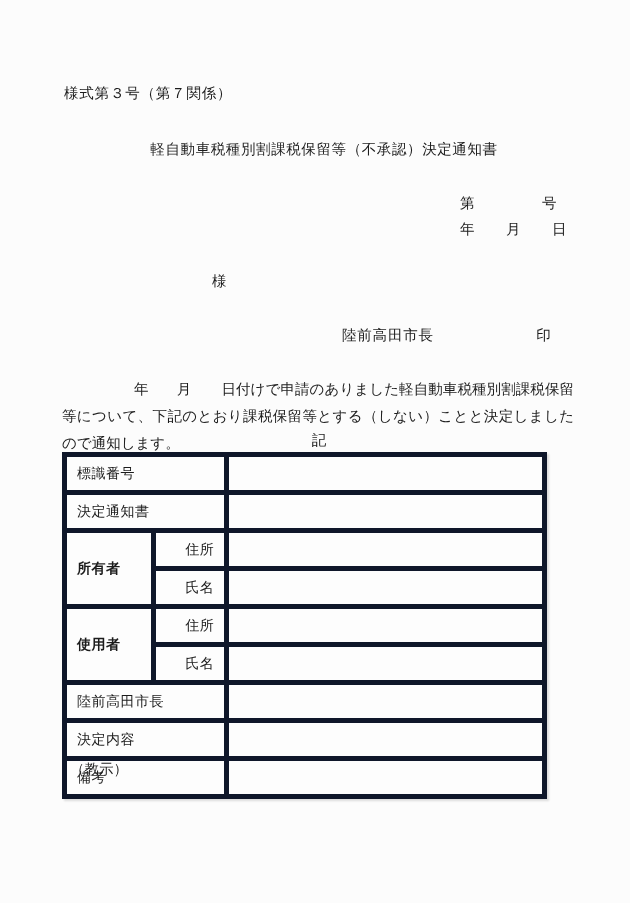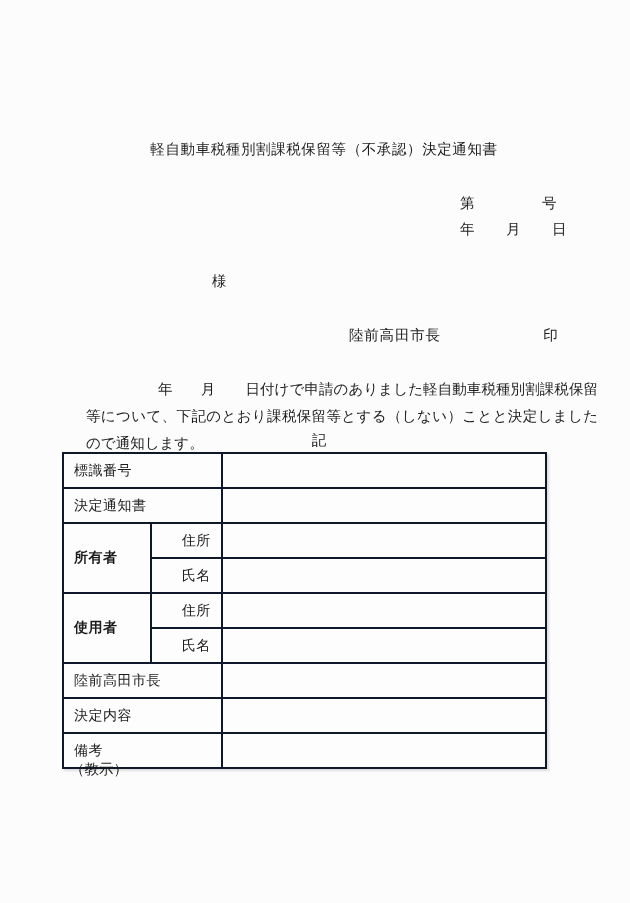--- a/index.html
+++ b/index.html
@@ -65,42 +65,41 @@
     position: absolute;
     left: 212px;
     top: 272px;
     font-size: 14.5px;
     white-space: nowrap;
   }
 
   
   .issuer {
     position: absolute;
-    left: 349px;
+    left: 342px;
     top: 326px;
     font-size: 14.5px;
     letter-spacing: 0.8px;
     white-space: nowrap;
   }
   .issuer .seal {
     display: inline-block;
     margin-left: 98px;
   }
 
   
   .body-text {
     position: absolute;
     left: 62px;
     top: 376px;
     width: 512px;
     font-size: 14.5px;
     line-height: 27px;
     text-align: justify;
     text-justify: inter-character;
-    margin-left: 24px;
   }
   .body-text .lead-indent { display: inline-block; width: 72px; }
   .body-text .gap-a { display: inline-block; width: 28px; }
   .body-text .gap-b { display: inline-block; width: 30px; }
 
   
   .kiji-marker {
     position: absolute;
     left: 0;
     right: 0;
@@ -114,21 +113,21 @@
   .form-table {
     position: absolute;
     left: 62px;
     top: 452px;
     width: 485px;
     border-collapse: collapse;
     box-shadow: 2px 2px 2px rgba(0,0,0,0.13);
     background: #fdfdfd;
   }
   .form-table td {
-    border: 2px solid #0f172a;
+    border: 5px solid #0f172a;
     font-size: 14px;
     padding: 0 10px;
     vertical-align: middle;
     letter-spacing: 0.5px;
   }
   .form-table td.label-wide {
     width: 131px;
     height: 33px;
   }
   .form-table td.label-group {
@@ -151,20 +150,21 @@
     top: 760px;
     font-size: 14.5px;
     white-space: nowrap;
   }
 </style>
 </head>
 <body>
 
 <div class="page">
 
+  <div class="form-number">様式第３号（第７関係）</div>
 
   <div class="doc-title">軽自動車税種別割課税保留等（不承認）決定通知書</div>
 
   <div class="meta-block">
     <div class="meta-row">
       <span class="cell-a">第</span>
       <span class="cell-c">号</span>
     </div>
     <div class="meta-row">
       <span class="cell-b">年</span>

